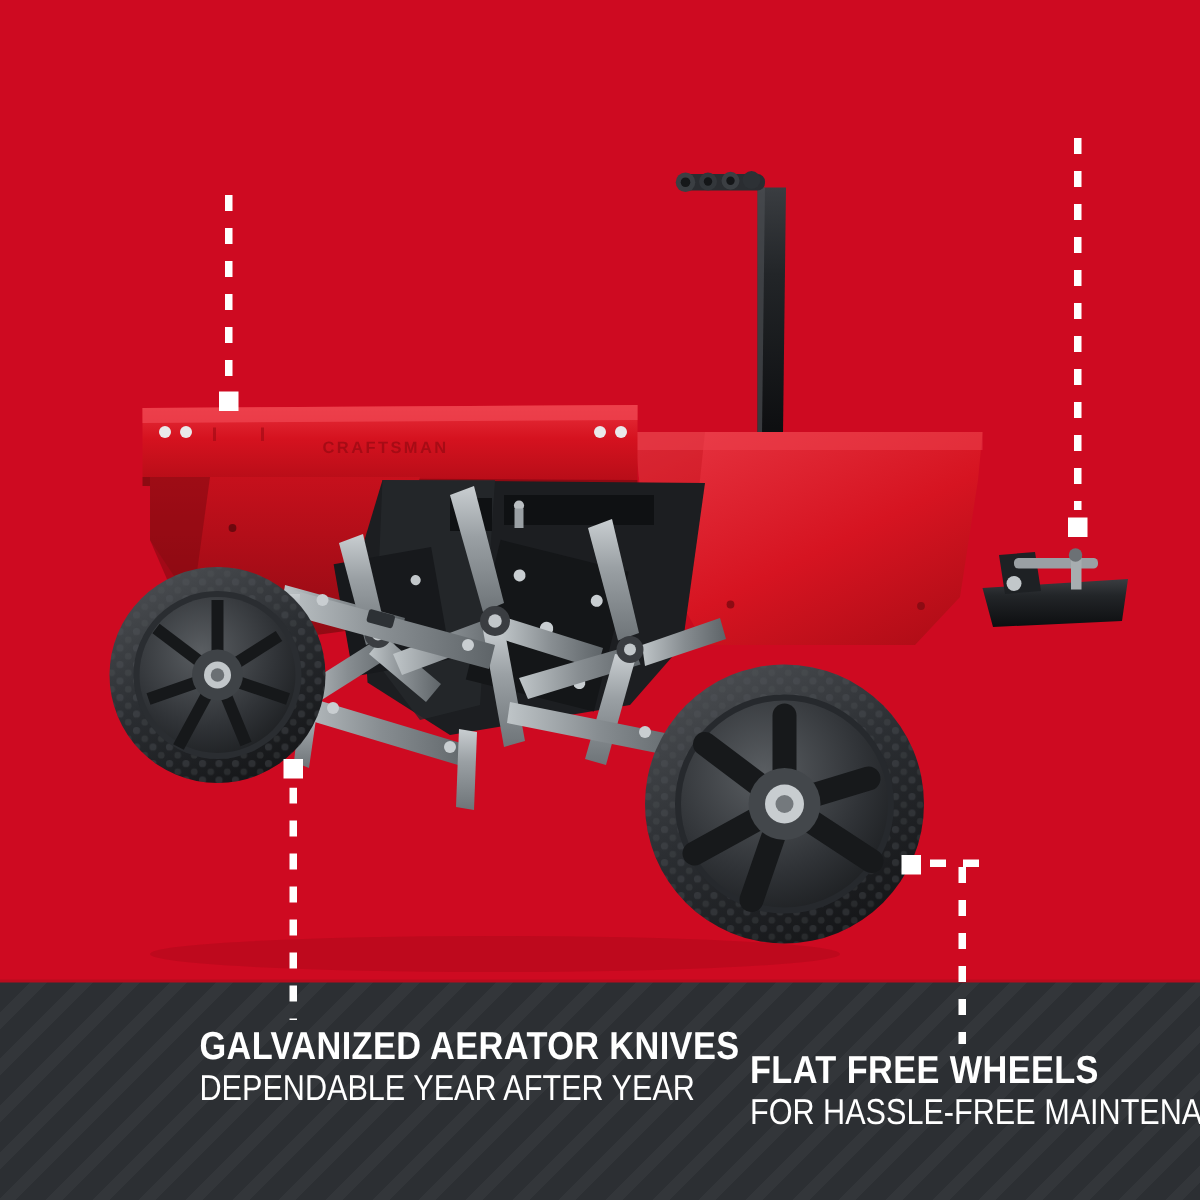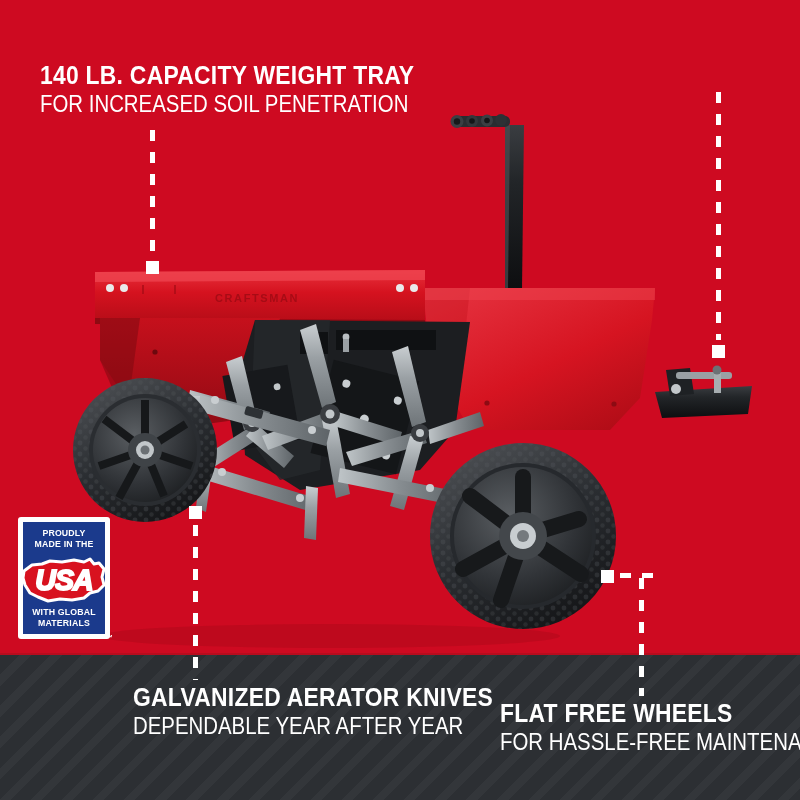--- a/index.html
+++ b/index.html
@@ -419,54 +419,26 @@
   <div class="leader-v" style="left:716px; top:92px; height:248px;"></div>
   <div class="leader-dot" style="left:712px; top:345px;"></div>
 
   <div class="leader-dot" style="left:189px; top:506px;"></div>
   <div class="leader-v" style="left:193px; top:525px; height:155px;"></div>
 
   <div class="leader-dot" style="left:601px; top:570px;"></div>
   <div class="leader-h" style="left:620px; top:573px; width:44px;"></div>
   <div class="leader-v" style="left:639px; top:578px; height:118px;"></div>
 
-  <div class="callout left" id="callout-weight-tray">
-    <div class="head">140 LB. CAPACITY WEIGHT TRAY</div>
-    <div class="sub">FOR INCREASED SOIL PENETRATION</div>
-  </div>
 
 
   <div class="callout left" id="callout-knives">
     <div class="head">GALVANIZED AERATOR KNIVES</div>
     <div class="sub">DEPENDABLE YEAR AFTER YEAR</div>
   </div>
 
   <div class="callout left" id="callout-wheels">
     <div class="head">FLAT FREE WHEELS</div>
     <div class="sub">FOR HASSLE-FREE MAINTENANCE</div>
   </div>
 
-  <div id="usa-badge">
-    <div class="badge-outer"></div>
-    <div class="badge-inner"></div>
-
-    <div class="badge-top-text">
-      <div>PROUDLY</div>
-      <div>MADE IN THE</div>
-    </div>
-
-    <svg class="badge-map" viewBox="0 0 88 50">
-      <path d="M4,16 L12,10 L22,9 L30,6 L42,7 L54,5 L64,7 L70,4 L74,9
-               L79,8 L84,14 L82,22 L84,30 L78,36 L70,38 L64,43 L52,45
-               L40,44 L28,46 L18,42 L10,38 L5,30 L3,23 Z" fill="#D8121F" stroke="#ffffff" stroke-width="3" stroke-linejoin="round"></path>
-    </svg>
-
-    <div class="badge-usa-text">USA</div>
-
-    <div class="badge-bottom-text">
-      <div>WITH GLOBAL</div>
-      <div>MATERIALS</div>
-    </div>
-
-    <div class="badge-tm">™</div>
-  </div>
 
 </div>
 
 </body></html>

